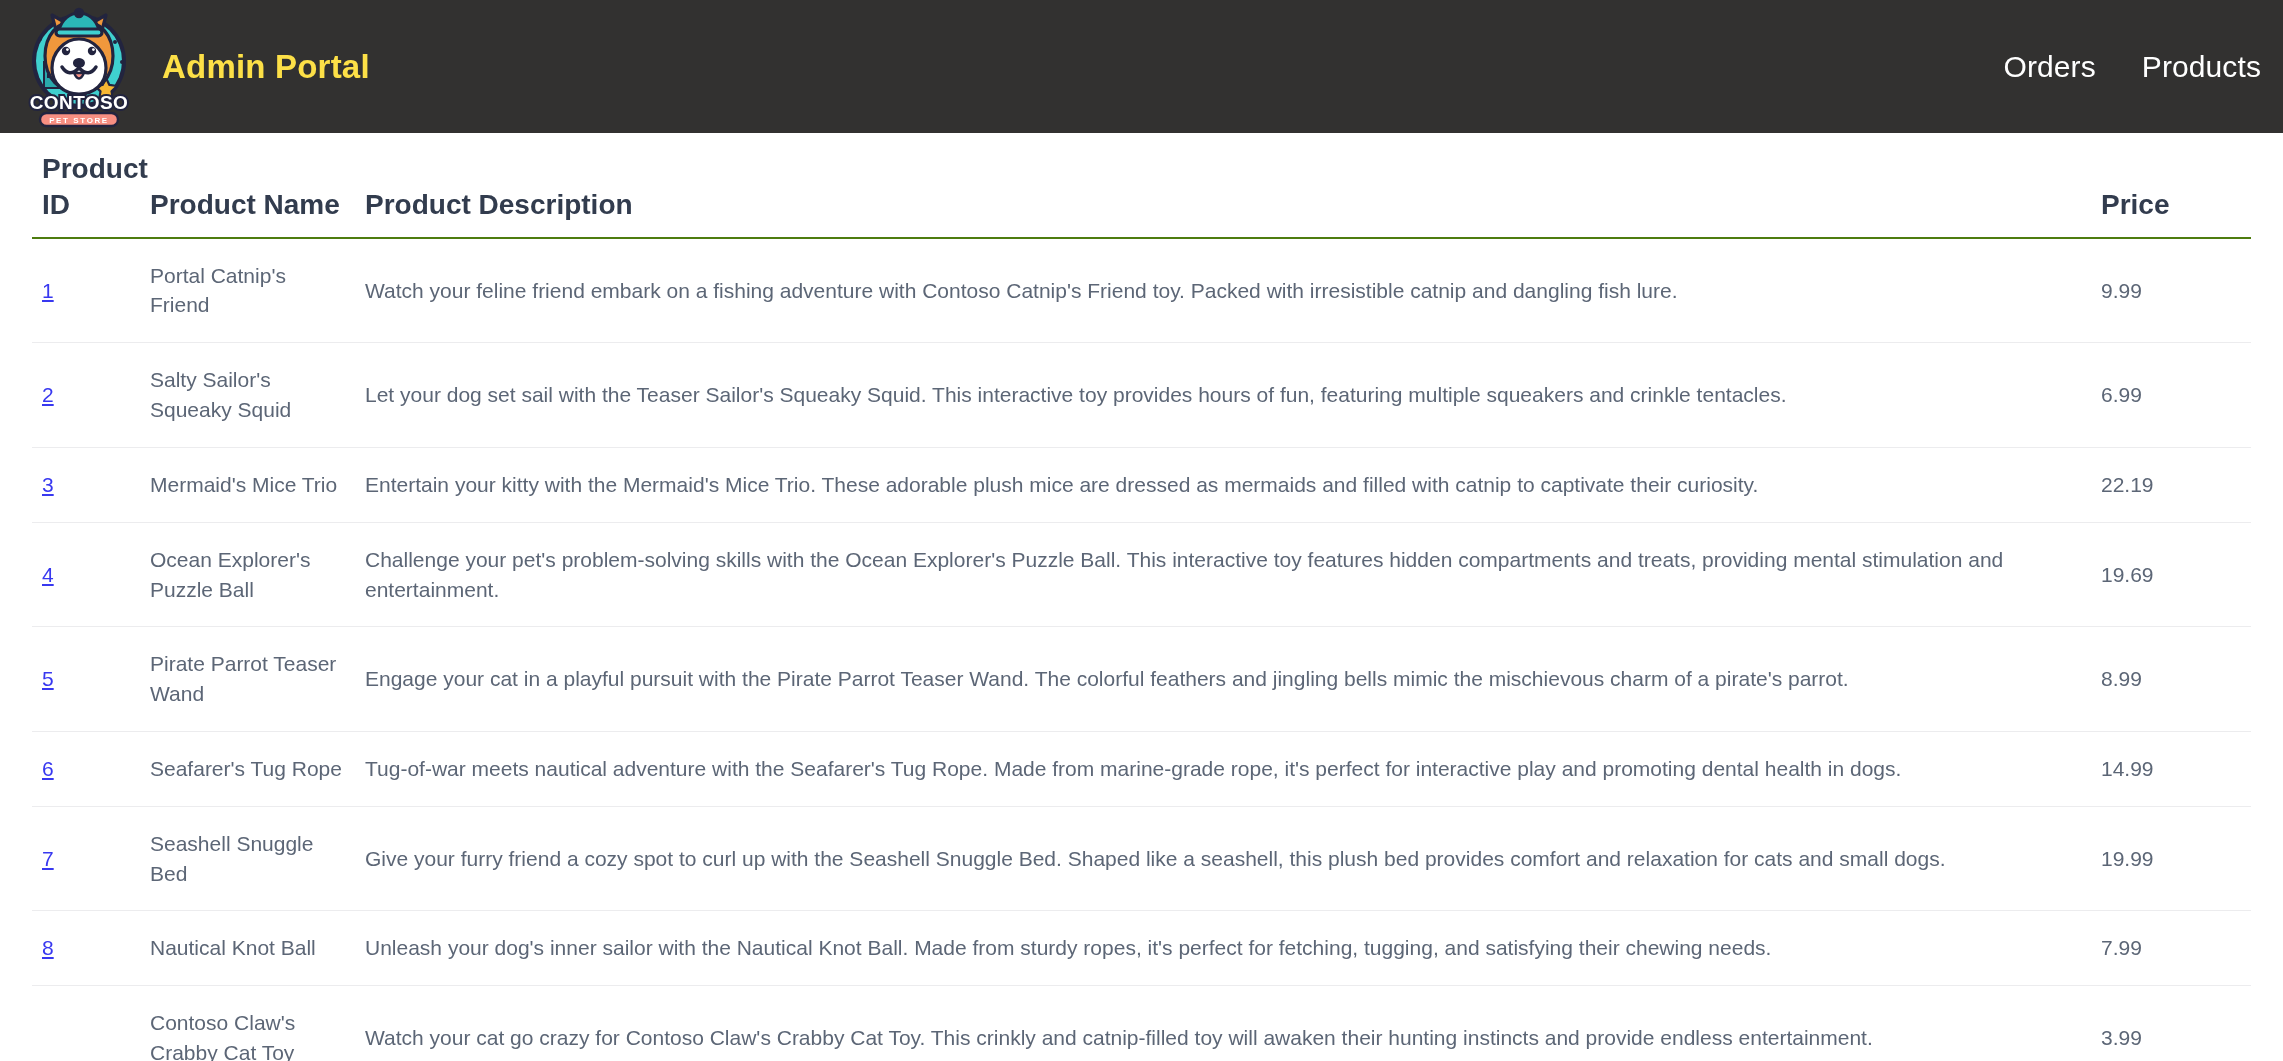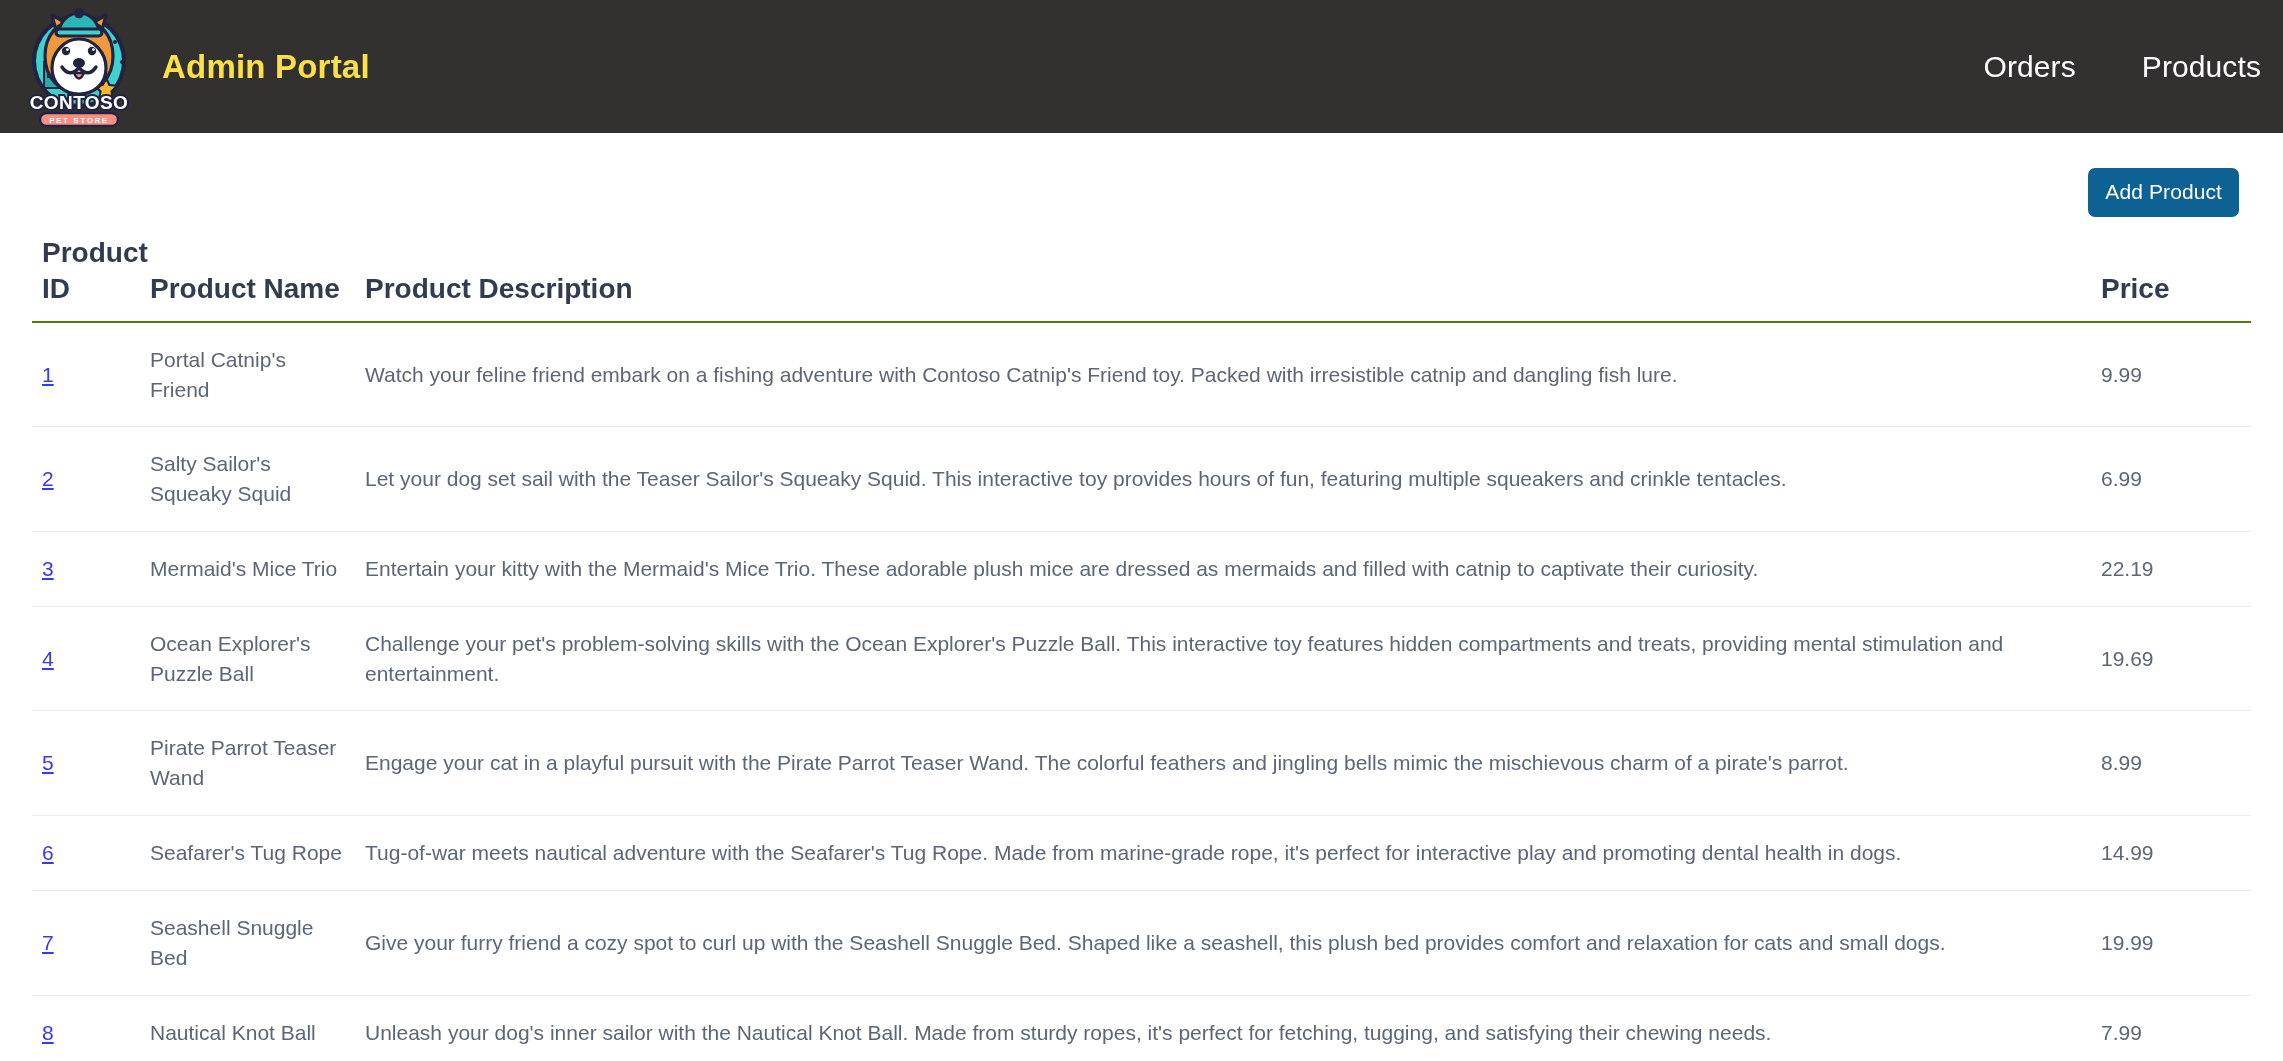--- a/index.html
+++ b/index.html
@@ -43,21 +43,21 @@
     font-weight: 600;
     letter-spacing: 0.2px;
     line-height: 1;
     white-space: nowrap;
   }
 
   .nav-links {
     margin-left: auto;
     display: flex;
     align-items: center;
-    gap: 66px;
+    gap: 46px;
     padding-right: 4px;
   }
   .nav-link {
     color: #ffffff;
     font-size: 30px;
     font-weight: 500;
     text-decoration: none;
     white-space: nowrap;
     cursor: pointer;
     letter-spacing: 0.1px;
@@ -209,23 +209,20 @@
   </div>
 
   <nav class="nav-links">
     <a class="nav-link">Orders</a>
     <a class="nav-link">Products</a>
   </nav>
 </div>
 
 <div class="page">
 
-  <div class="toolbar">
-    <button class="add-product-btn">Add Product</button>
-  </div>
 
   <table class="products">
     <thead>
       <tr>
         <th class="col-id">Product ID</th>
         <th class="col-name">Product Name</th>
         <th class="col-desc">Product Description</th>
         <th class="col-price">Price</th>
       </tr>
     </thead>

